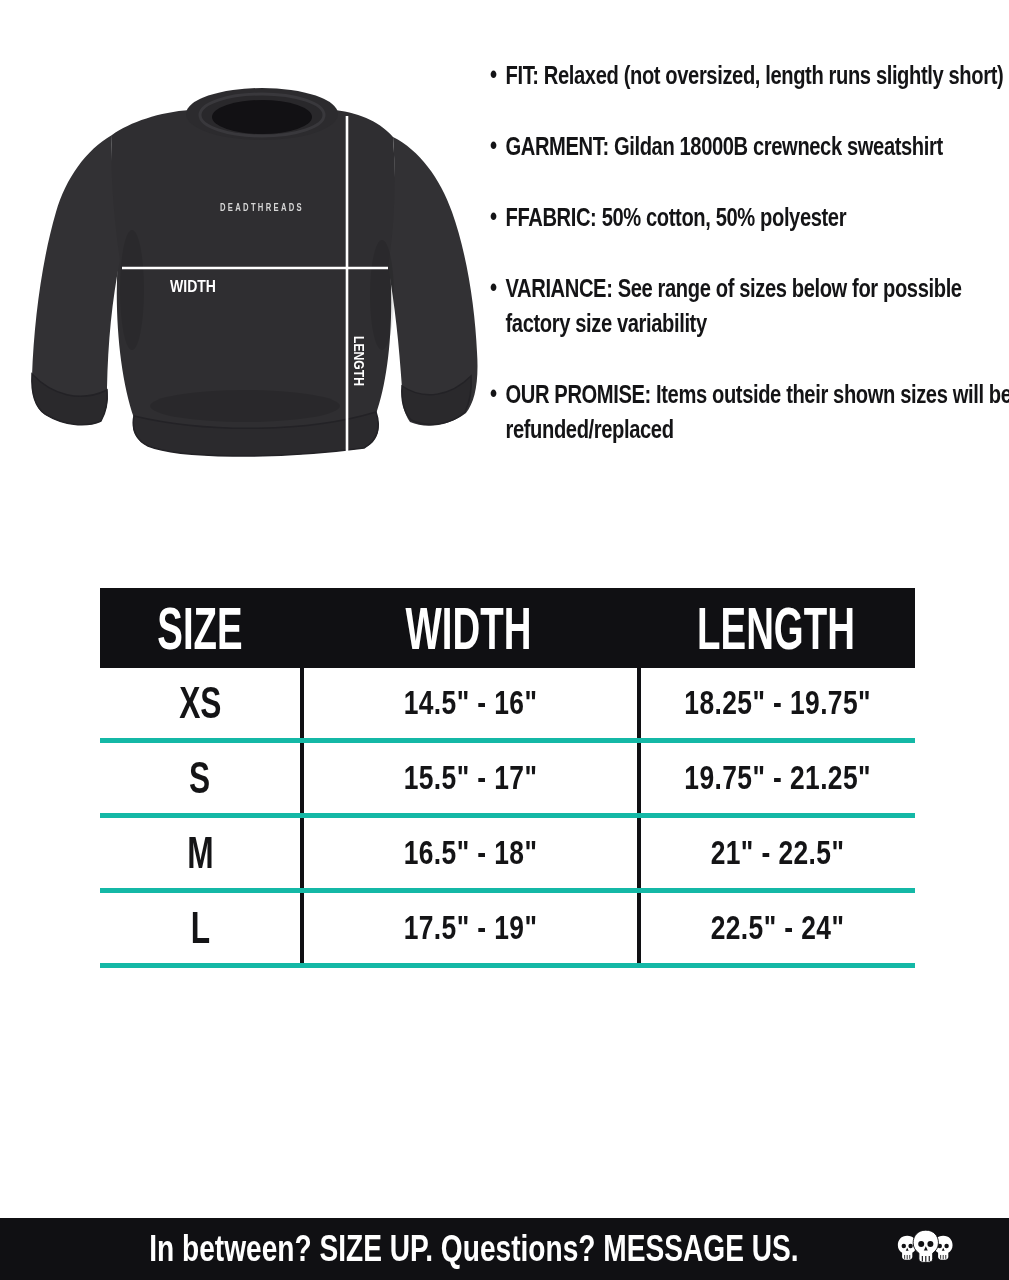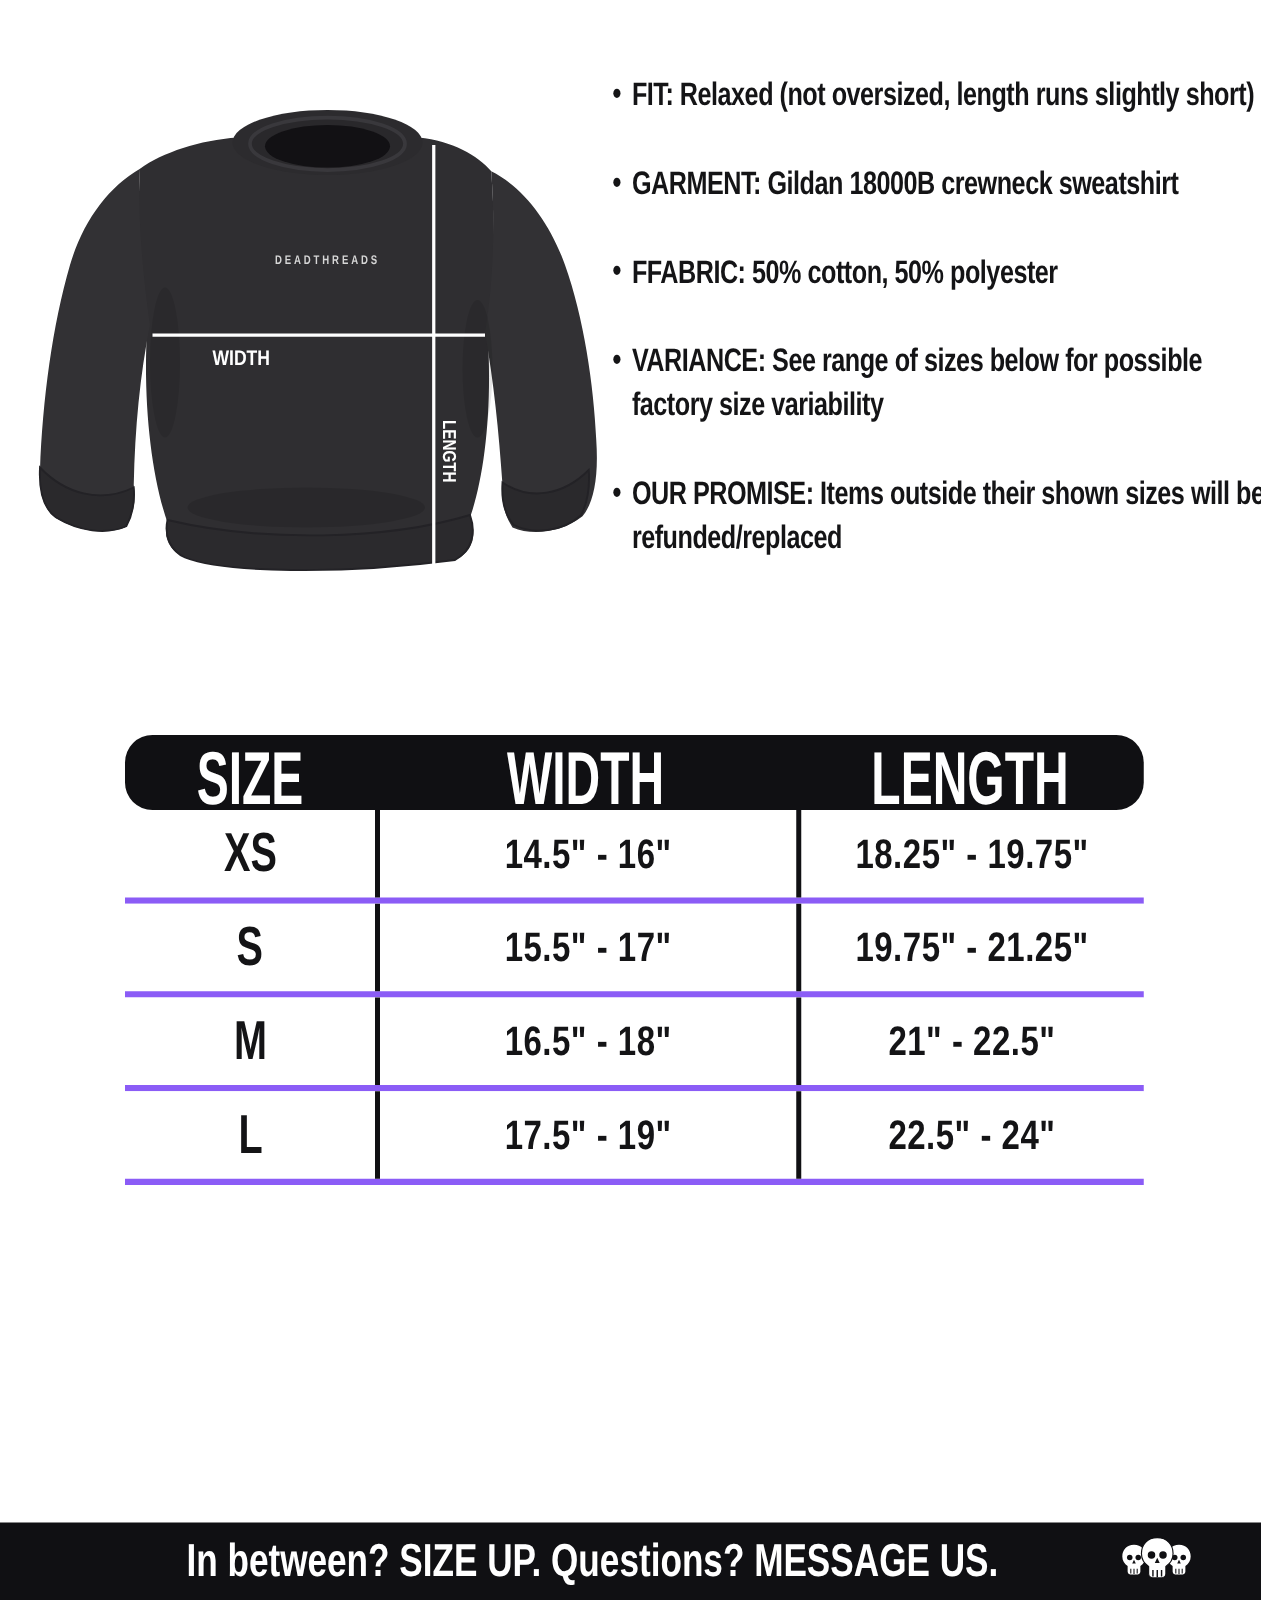--- a/index.html
+++ b/index.html
@@ -16,27 +16,27 @@
   .bullets li{
     position:relative;width:662px;padding-left:20px;margin-bottom:36px;
     font-size:26px;font-weight:bold;line-height:35px;letter-spacing:-0.5px;
     transform:scaleX(0.775);transform-origin:left top;color:#141416;
   }
   .bullets .dot{position:absolute;left:0;top:-1px;}
 
   
   .size-table{position:absolute;left:100px;top:588px;width:815px;}
   .thead{
-    display:grid;grid-template-columns:200px 337px 278px;height:60px;
-    background:#101013;color:#ffffff;align-items:center;border-radius:22px;
+    display:grid;grid-template-columns:200px 337px 278px;height:80px;
+    background:#101013;color:#ffffff;align-items:center;
   }
   .thead .hc{text-align:center;font-size:60px;font-weight:bold;transform:scaleX(0.64);letter-spacing:0;}
   .trow{
     display:grid;grid-template-columns:200px 337px 278px;height:70px;
-    border-bottom:5px solid #8b5cf6;align-items:stretch;background:#ffffff;
+    border-bottom:5px solid #14b8a6;align-items:stretch;background:#ffffff;
   }
   .trow .c{display:flex;align-items:center;justify-content:center;}
   .trow .c + .c{border-left:4px solid #101013;}
   .cell-size{font-size:44px;font-weight:bold;transform:scaleX(0.72);}
   .cell-val{font-size:33px;font-weight:bold;transform:scaleX(0.8);letter-spacing:0.5px;white-space:nowrap;}
 
   
   .footer{
     position:absolute;left:0;bottom:0;width:1009px;height:62px;background:#101013;
     display:flex;align-items:center;justify-content:center;

